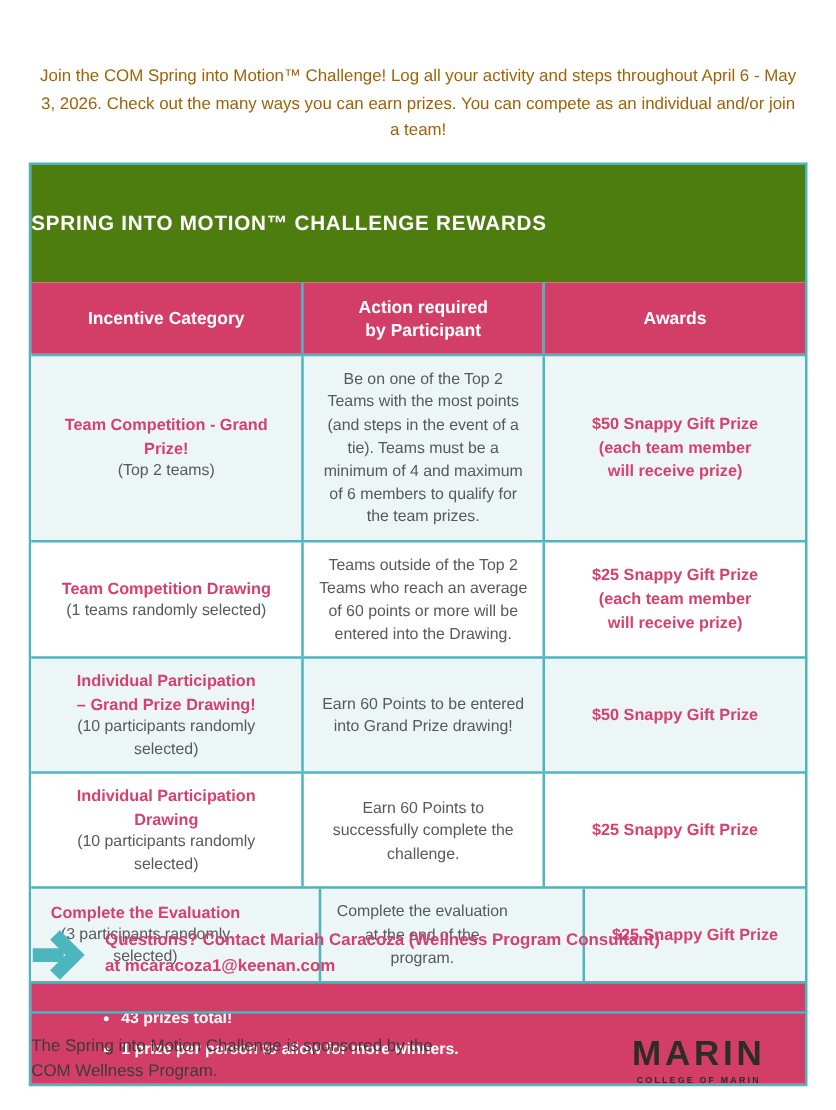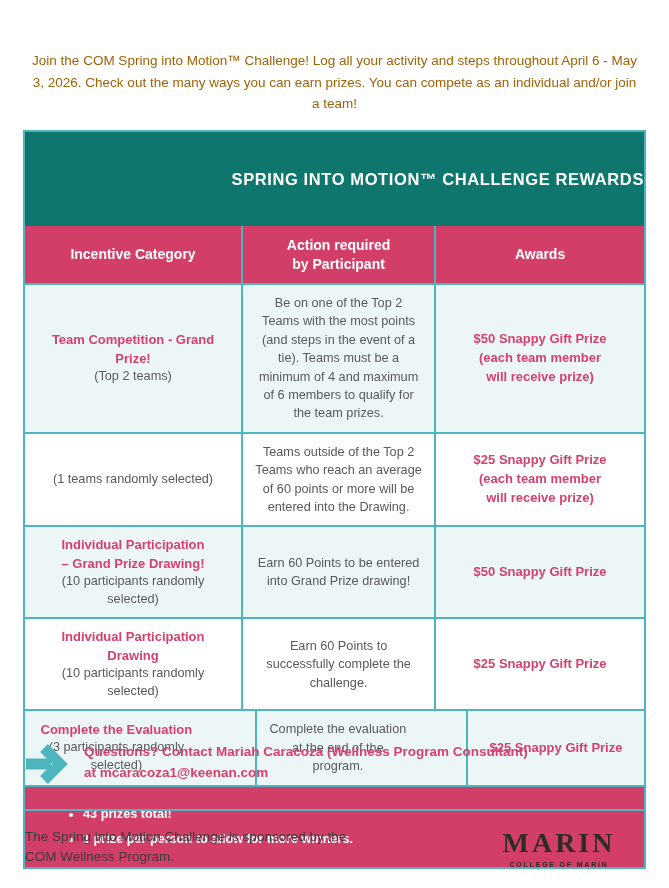--- a/index.html
+++ b/index.html
@@ -17,22 +17,22 @@
     text-align: center; color: #a16207;
     font-size: 13.5px; line-height: 1.6; font-weight: 400;
   }
 
   .rewards-block {
     position: absolute; top: 130px; left: 23px; width: 623px;
     border: 2px solid #4cb5be;
   }
 
   .banner {
-    height: 94px; background: #0f766e;
-    display: flex; align-items: center; justify-content: flex-end;
+    height: 94px; background: #4d7c0f;
+    display: flex; align-items: center; justify-content: flex-start;
   }
   .banner-title {
     color: #ffffff; font-weight: bold; font-size: 16.5px; letter-spacing: 0.6px;
     text-align: center;
   }
 
   .trow { display: flex; width: 100%; border-top: 2px solid #4cb5be; }
   .tcell { width: 33.33%; display: flex; flex-direction: column;
            align-items: center; justify-content: center;
            text-align: center; padding: 9px 12px; }
@@ -59,21 +59,21 @@
   .cat-title { color: #d5406e; font-weight: bold; font-size: 13px; line-height: 1.4; }
   .cat-sub   { color: #58595b; font-size: 12.7px; line-height: 1.4; }
   .action-text { color: #58595b; font-size: 12.7px; line-height: 1.45; }
   .award-title { color: #d5406e; font-weight: bold; font-size: 13px; line-height: 1.45; }
   .award-sub   { color: #d5406e; font-weight: bold; font-size: 13px; line-height: 1.45; }
   .preline { white-space: pre-line; }
 
   .prizes-band {
     border-top: 2px solid #4cb5be;
     background: #d33e68;
-    padding: 15px 20px 15px 42px;
+    padding: 15px 20px 15px 56px;
   }
   .prizes-band ul { list-style: disc; padding-left: 16px; }
   .prizes-band li {
     color: #ffffff; font-weight: bold; font-size: 12.7px; line-height: 2.0;
   }
 
   .questions {
     position: absolute; top: 742px; left: 26px;
     display: flex; align-items: flex-start;
   }
@@ -92,21 +92,21 @@
     position: absolute; top: 827px; left: 25px; width: 360px;
     color: #3c3c3c; font-size: 13.5px; line-height: 1.5;
   }
 
   .logo {
     position: absolute; top: 829px; left: 500px; width: 118px;
     text-align: center; color: #2e2d23;
   }
   .logo-word {
     font-size: 28px; font-weight: bold; letter-spacing: 3px;
-    line-height: 1; font-family: Liberation Serif, serif;
+    line-height: 1; font-family: Liberation Sans, sans-serif;
   }
   .logo-sub {
     margin-top: 4px; font-size: 7px; font-weight: bold; letter-spacing: 1.8px;
   }
 </style>
 </head>
 <body>
 
 <div class="page">
 
@@ -141,20 +141,21 @@
       </div>
       <div class="tcell col-3">
         <span class="award-title">$50 Snappy Gift Prize</span>
         <span class="award-sub preline">(each team member
 will receive prize)</span>
       </div>
     </div>
 
     <div class="trow plain r2">
       <div class="tcell col-1">
+        <span class="cat-title preline">Team Competition Drawing</span>
         <span class="cat-sub">(1 teams randomly selected)</span>
       </div>
       <div class="tcell col-2">
         <span class="action-text">Teams outside of the Top 2 Teams who reach an average of 60 points or more will be entered into the Drawing.</span>
       </div>
       <div class="tcell col-3">
         <span class="award-title">$25 Snappy Gift Prize</span>
         <span class="award-sub preline">(each team member
 will receive prize)</span>
       </div>

